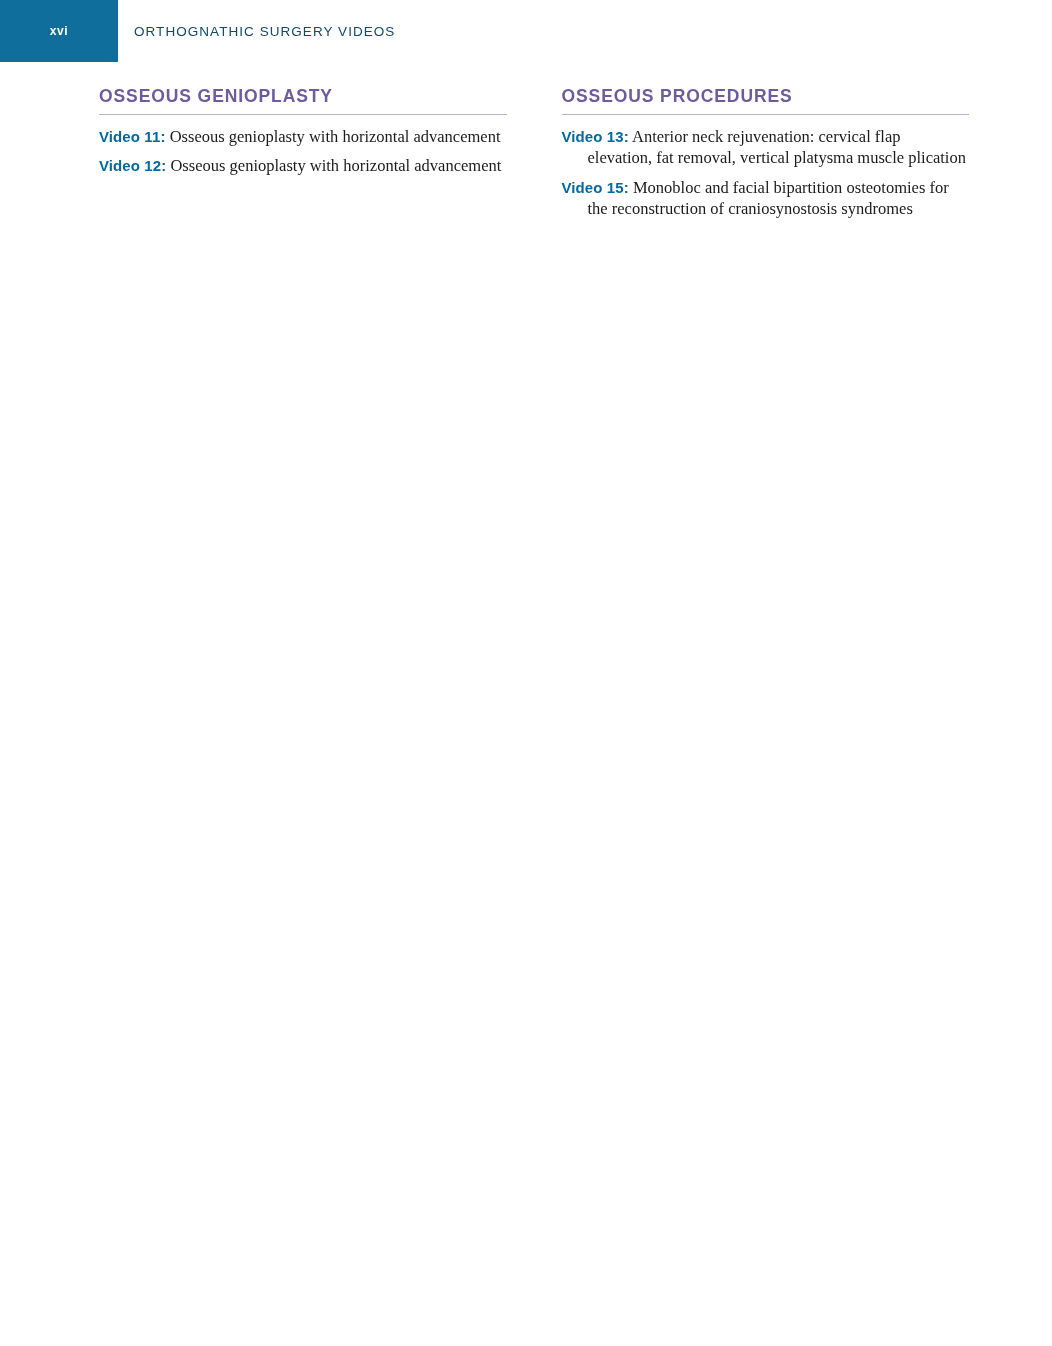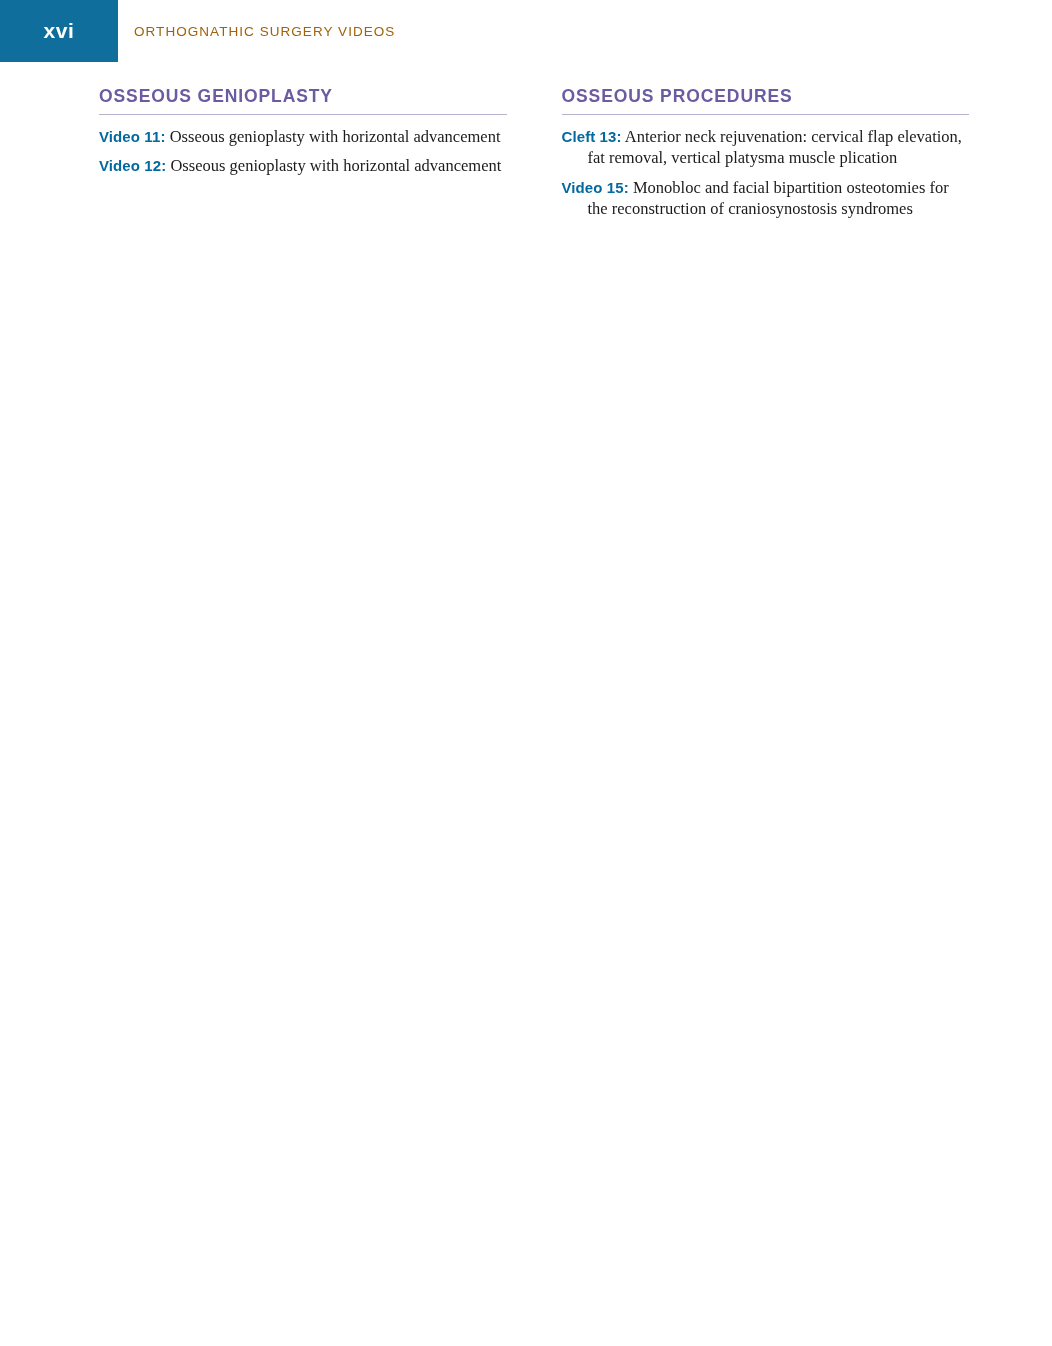--- a/index.html
+++ b/index.html
@@ -29,33 +29,33 @@
     left: 0;
     width: 118px;
     height: 62px;
     background: #0f6e9b;
     display: flex;
     align-items: center;
     justify-content: center;
   }
   .folio-number {
     color: #ffffff;
-    font-size: 21px;
+    font-size: 12px;
     font-weight: bold;
     letter-spacing: 0.6px;
     font-family: "Liberation Sans", sans-serif;
   }
   .running-head {
     position: absolute;
     top: 0;
     left: 134px;
     height: 62px;
     display: flex;
     align-items: center;
-    color: #a16207;
+    color: #0c4a6e;
     font-size: 13.5px;
     letter-spacing: 1.05px;
     font-family: "Liberation Sans", sans-serif;
   }
 
   
   .columns {
     position: absolute;
     top: 86px;
     left: 99px;
@@ -130,21 +130,21 @@
         <span class="video-label">Video 12:</span><span class="video-text"> Osseous genioplasty with horizontal advancement</span>
       </li>
     </ul>
   </div>
 
   <div class="column">
     <h2 class="section-title">OSSEOUS PROCEDURES</h2>
     <hr class="rule">
     <ul class="video-list">
       <li class="video-item">
-        <span class="video-label">Cleft 13:</span><span class="video-text"> Anterior neck rejuvenation: cervical flap elevation, fat removal, vertical platysma muscle plication</span>
+        <span class="video-label">Video 13:</span><span class="video-text"> Anterior neck rejuvenation: cervical flap elevation, fat removal, vertical platysma muscle plication</span>
       </li>
       <li class="video-item">
         <span class="video-label">Video 15:</span><span class="video-text"> Monobloc and facial bipartition osteotomies for the reconstruction of craniosynostosis syndromes</span>
       </li>
     </ul>
   </div>
 
 </div>
 
 </body></html>

